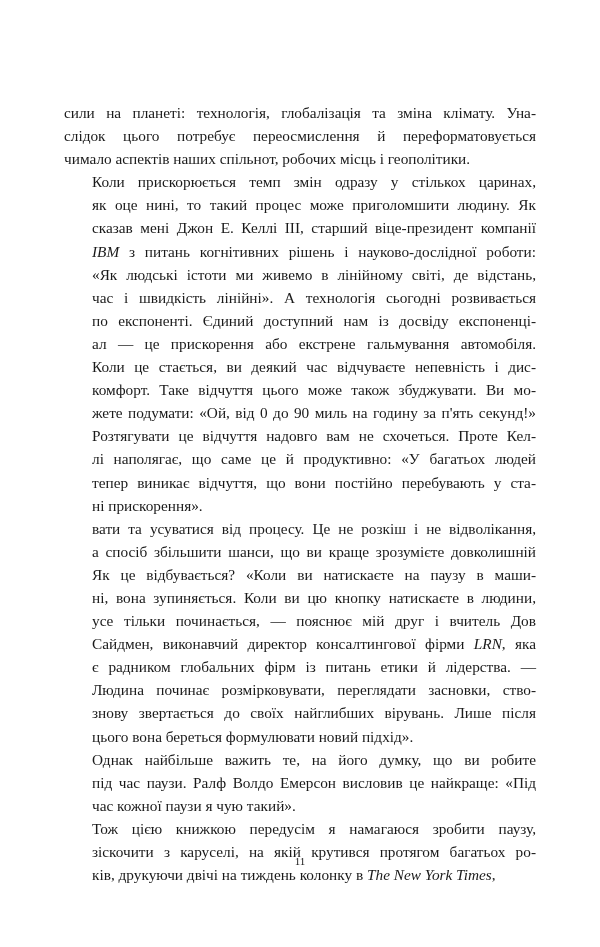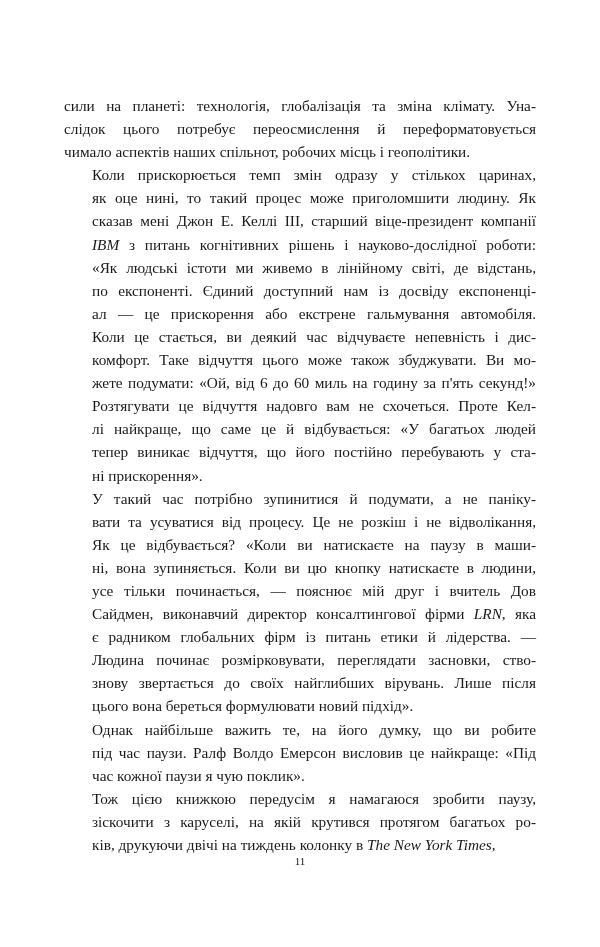--- a/index.html
+++ b/index.html
@@ -28,20 +28,21 @@
     line-height: 23.1px;
     color: #1a1a1a;
     text-align: justify;
     text-justify: inter-word;
     text-indent: 28px;
     -webkit-font-smoothing: antialiased;
     hyphens: manual;
   }
   .para.no-indent {
     text-indent: 0;
+    margin-top: 7px;
   }
   
   .para .ln {
     display: block;
     text-align: justify;
     text-align-last: justify;
     white-space: pre-wrap;
   }
   .para .ln.last {
     text-align-last: left;
@@ -72,48 +73,49 @@
         <span class="ln">сили на планеті: технологія, глобалізація та зміна клімату. Уна-</span>
         <span class="ln">слідок цього потребує переосмислення й переформатовується</span>
         <span class="ln last">чимало аспектів наших спільнот, робочих місць і геополітики.</span>
       </p>
       <p class="para">
         <span class="ln first">Коли прискорюється темп змін одразу у стількох царинах,</span>
         <span class="ln">як оце нині, то такий процес може приголомшити людину. Як</span>
         <span class="ln">сказав мені Джон Е. Келлі III, старший віце-президент компанії</span>
         <span class="ln"><em>IBM</em> з питань когнітивних рішень і науково-дослідної роботи:</span>
         <span class="ln">«Як людські істоти ми живемо в лінійному світі, де відстань,</span>
+        <span class="ln">час і швидкість лінійні». А технологія сьогодні розвивається</span>
         <span class="ln">по експоненті. Єдиний доступний нам із досвіду експоненці-</span>
         <span class="ln">ал — це прискорення або екстрене гальмування автомобіля.</span>
         <span class="ln">Коли це стається, ви деякий час відчуваєте непевність і дис-</span>
         <span class="ln">комфорт. Таке відчуття цього може також збуджувати. Ви мо-</span>
-        <span class="ln">жете подумати: «Ой, від 6 до 60 миль на годину за п'ять секунд!»</span>
+        <span class="ln">жете подумати: «Ой, від 0 до 90 миль на годину за п'ять секунд!»</span>
         <span class="ln">Розтягувати це відчуття надовго вам не схочеться. Проте Кел-</span>
-        <span class="ln">лі найкраще, що саме це й відбувається: «У багатьох людей</span>
-        <span class="ln">тепер виникає відчуття, що його постійно перебувають у ста-</span>
+        <span class="ln">лі наполягає, що саме це й продуктивно: «У багатьох людей</span>
+        <span class="ln">тепер виникає відчуття, що вони постійно перебувають у ста-</span>
         <span class="ln last">ні прискорення».</span>
       </p>
       <p class="para">
-        <span class="ln first">У такий час потрібно зупинитися й подумати, а не паніку-</span>
         <span class="ln">вати та усуватися від процесу. Це не розкіш і не відволікання,</span>
+        <span class="ln">а спосіб збільшити шанси, що ви краще зрозумієте довколишній</span>
       </p>
       <p class="para">
         <span class="ln first">Як це відбувається? «Коли ви натискаєте на паузу в маши-</span>
         <span class="ln">ні, вона зупиняється. Коли ви цю кнопку натискаєте в людини,</span>
         <span class="ln">усе тільки починається, — пояснює мій друг і вчитель Дов</span>
         <span class="ln">Сайдмен, виконавчий директор консалтингової фірми <em>LRN</em>, яка</span>
         <span class="ln">є радником глобальних фірм із питань етики й лідерства. —</span>
         <span class="ln">Людина починає розмірковувати, переглядати засновки, ство-</span>
         <span class="ln">знову звертається до своїх найглибших вірувань. Лише після</span>
         <span class="ln last">цього вона береться формулювати новий підхід».</span>
       </p>
       <p class="para">
         <span class="ln first">Однак найбільше важить те, на його думку, що ви робите</span>
         <span class="ln">під час паузи. Ралф Волдо Емерсон висловив це найкраще: «Під</span>
-        <span class="ln last">час кожної паузи я чую поклик».</span>
+        <span class="ln last">час кожної паузи я чую такий».</span>
       </p>
       <p class="para">
         <span class="ln first">Тож цією книжкою передусім я намагаюся зробити паузу,</span>
         <span class="ln">зіскочити з каруселі, на якій крутився протягом багатьох ро-</span>
         <span class="ln last">ків, друкуючи двічі на тиждень колонку в <em>The New York Times</em>,</span>
       </p>
     </div>
 
   <div class="folio">11</div>
 

